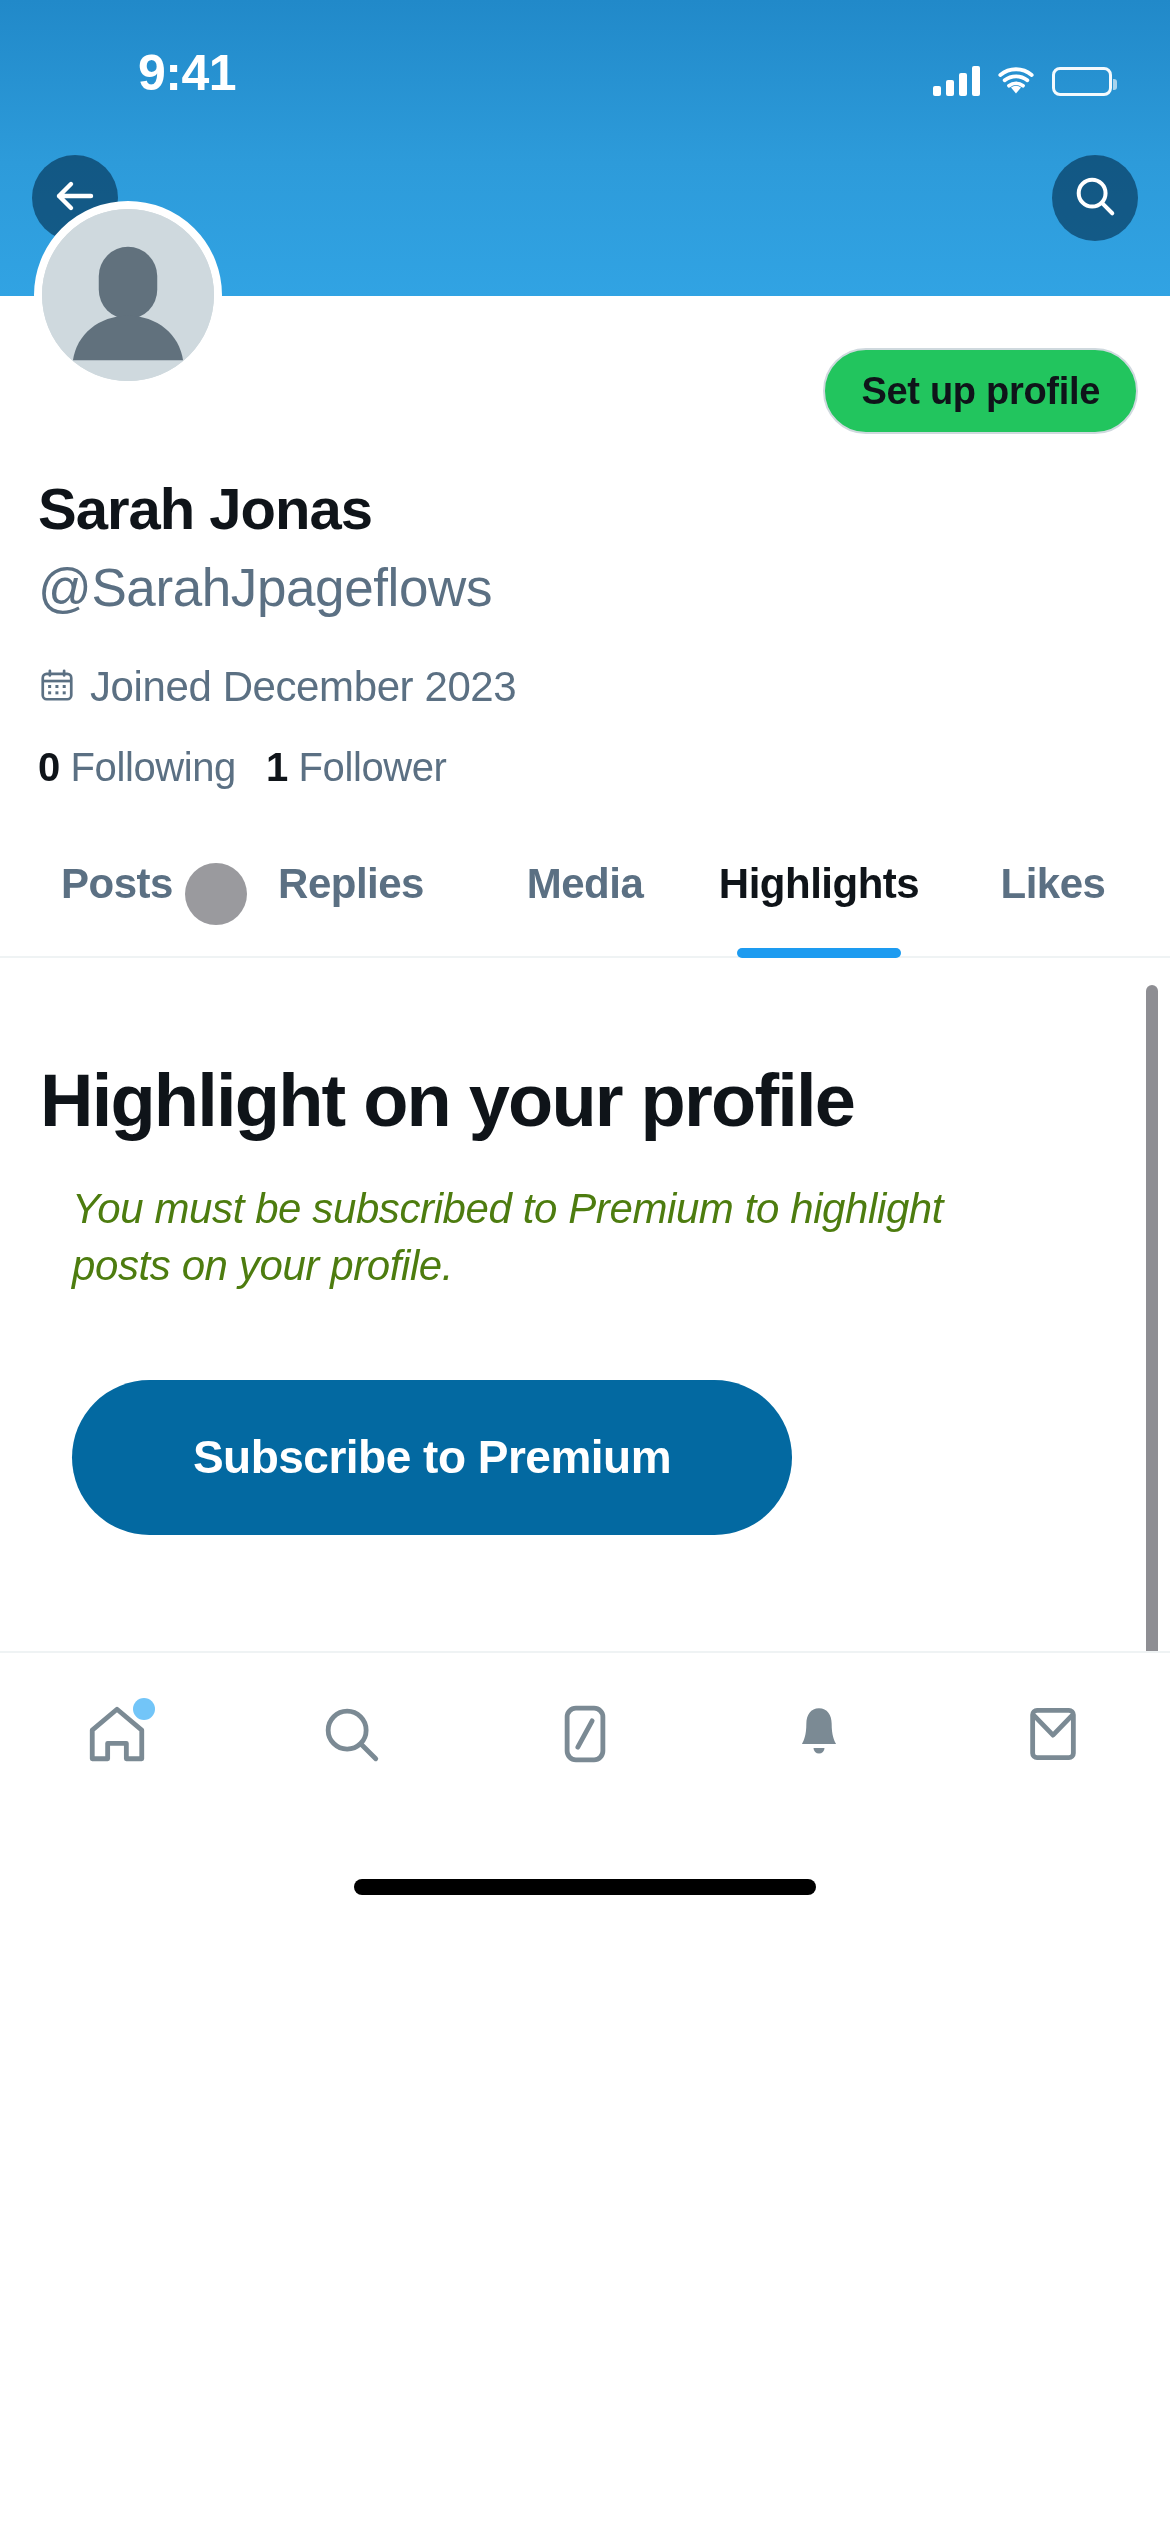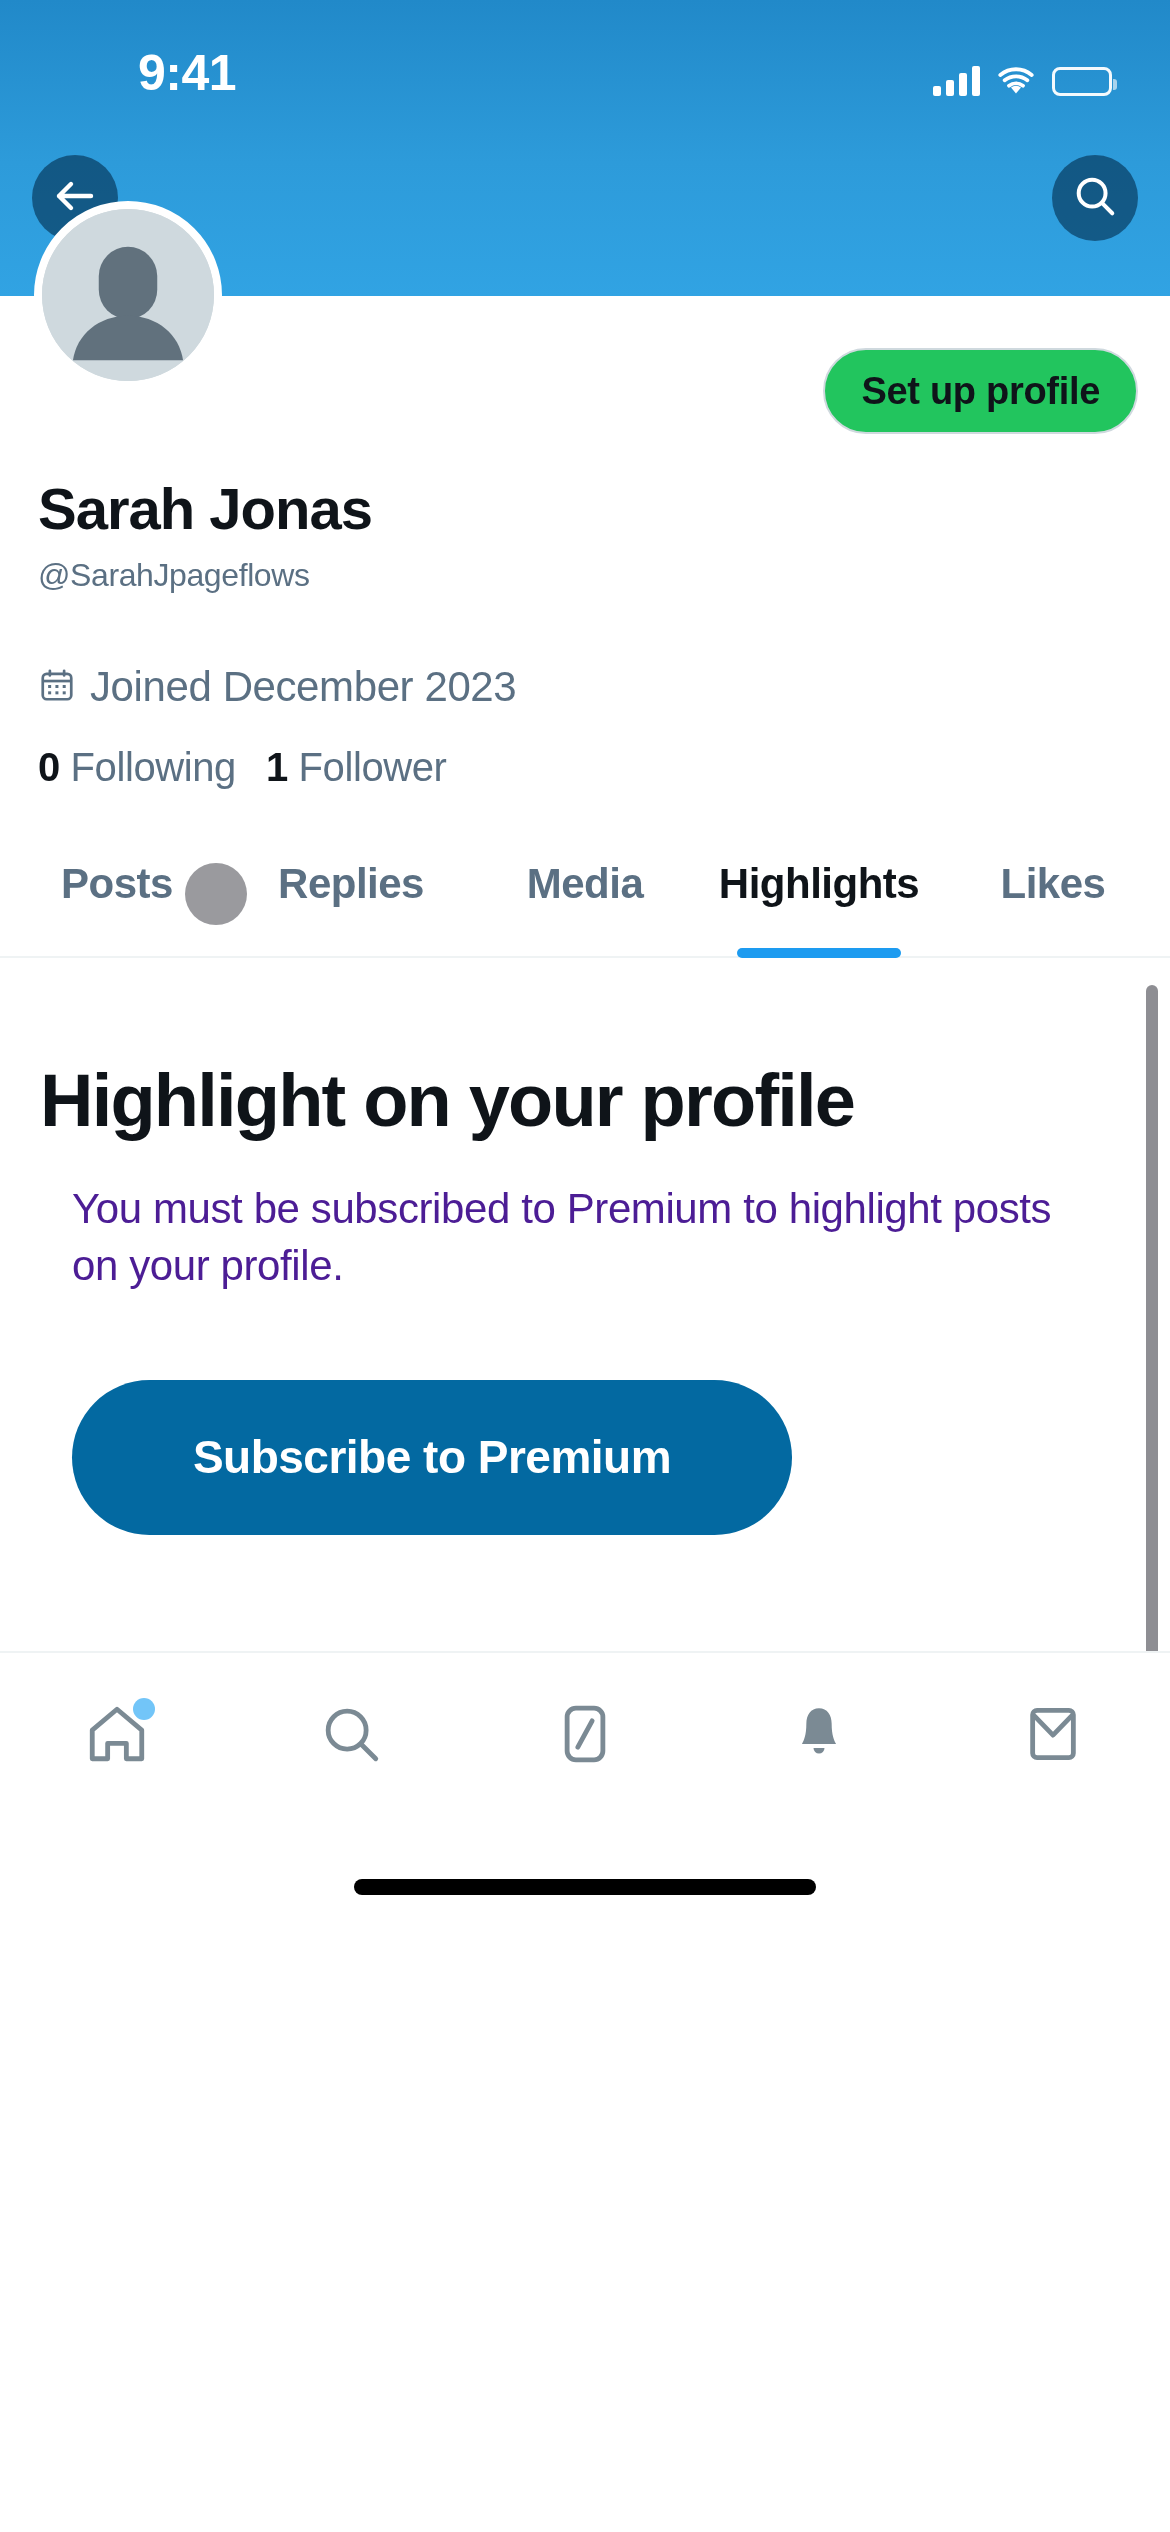--- a/index.html
+++ b/index.html
@@ -140,21 +140,21 @@
     font-size: 58px;
     font-weight: 700;
     color: #0f1419;
     letter-spacing: -1px;
     line-height: 1.1;
   }
   #handle {
     position: absolute;
     left: 38px;
     top: 557px;
-    font-size: 32px;
+    font-size: 53px;
     font-weight: 400;
     color: #5b7083;
     letter-spacing: -0.4px;
     text-align: right;
   }
 
   #joined-row {
     position: absolute;
     left: 38px;
     top: 663px;
@@ -243,23 +243,24 @@
     font-weight: 800;
     color: #0f1419;
     letter-spacing: -1.8px;
     line-height: 1.05;
   }
   #empty-desc {
     margin: 40px 0 0 72px;
     width: 980px;
     font-size: 42px;
     font-weight: 400;
-    color: #4c1d95;
+    color: #4d7c0f;
     line-height: 1.36;
     letter-spacing: -0.4px;
+    font-style: italic;
   }
   #subscribe-btn {
     margin: 86px 0 0 72px;
     width: 720px;
     height: 155px;
     border: none;
     border-radius: 78px;
     background: #0369a1;
     color: #ffffff;
     font-family: "Liberation Sans", sans-serif;

